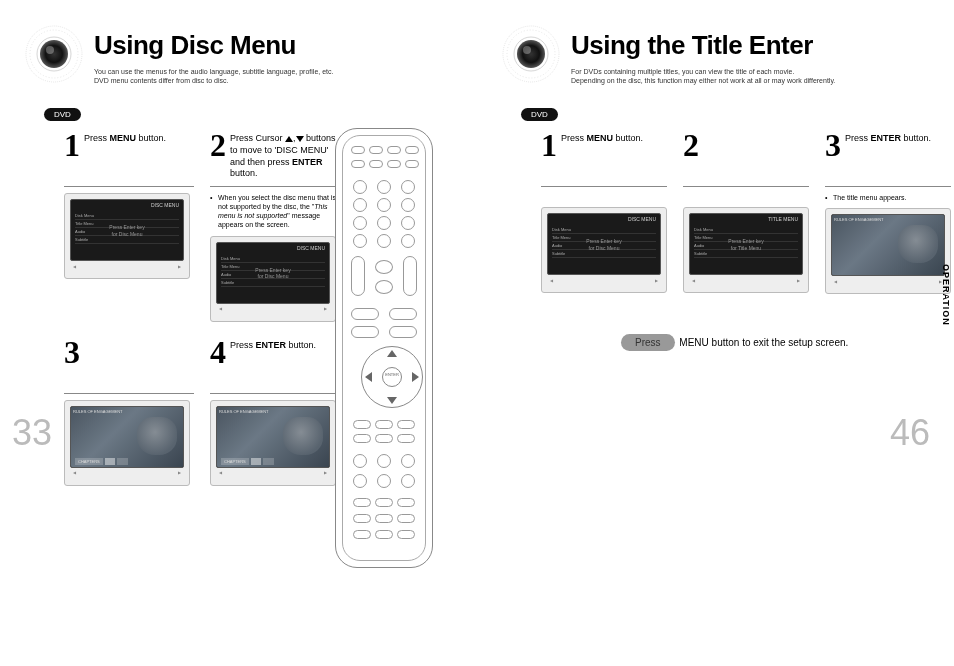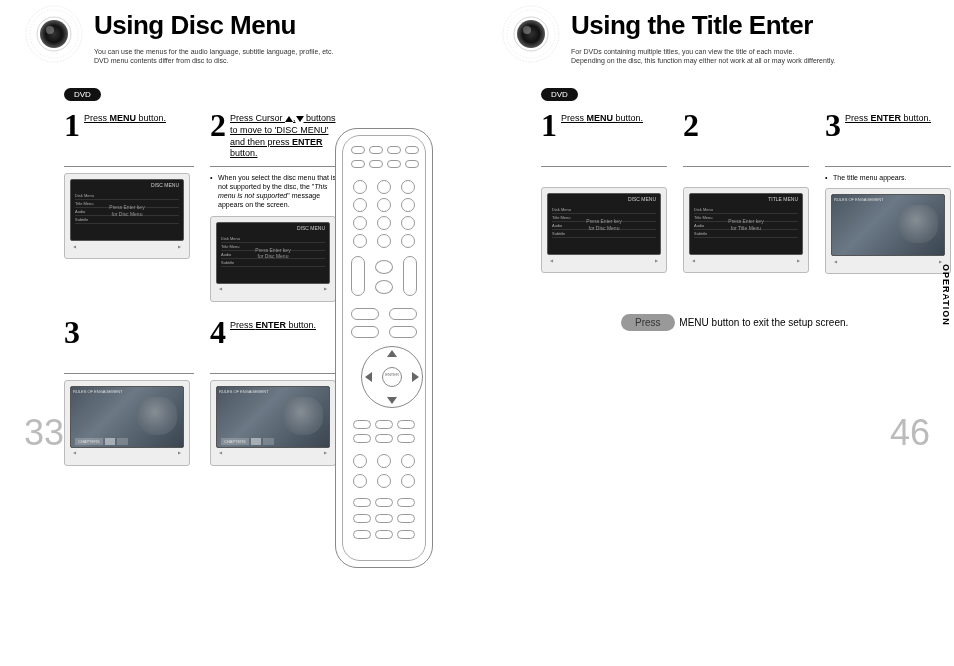--- a/index.html
+++ b/index.html
@@ -10,21 +10,21 @@
     height: 666px;
     position: relative;
     overflow: hidden;
     color: #000;
   }
   .page {
     width: 477px;
     height: 466px;
     position: absolute;
     top: 0;
-    padding: 4px 24px;
+    padding: 24px 24px;
   }
   .left-page { left: 0; }
   .right-page { left: 477px; }
 
   .header {
     display: flex;
     align-items: flex-start;
     margin-bottom: 18px;
   }
   .eye-graphic {
@@ -48,21 +48,21 @@
     color: #333;
   }
 
   .dvd-badge {
     display: inline-block;
     background: #111;
     color: #fff;
     font-size: 8px;
     padding: 2px 10px;
     border-radius: 8px;
-    margin-left: 40px;
+    margin-left: 20px;
     margin-bottom: 8px;
   }
 
   .steps-row {
     display: flex;
     gap: 16px;
     margin-left: 40px;
     margin-bottom: 14px;
   }
   .step-block { width: 130px; }
@@ -78,21 +78,20 @@
     font-size: 32px;
     font-weight: bold;
     line-height: 1;
     margin-right: 4px;
     font-family: Georgia, serif;
   }
   .step-text {
     font-size: 9px;
     line-height: 1.3;
     padding-top: 4px;
-    text-decoration: underline;
   }
   .step-text .bold { font-weight: bold; }
   .step-note {
     font-size: 7px;
     line-height: 1.3;
     padding-left: 8px;
     position: relative;
     margin-bottom: 6px;
   }
   .step-note::before {
@@ -265,21 +264,21 @@
     padding: 4px 3px;
   }
 
   .page-num {
     position: absolute;
     bottom: 12px;
     font-size: 36px;
     color: #bbb;
     font-weight: 300;
   }
-  .left-page .page-num { left: 24px; }
+  .left-page .page-num { left: 12px; }
   .right-page .page-num { right: 24px; }
 
   .tri { display: inline-block; width: 0; height: 0; border-style: solid; vertical-align: middle; }
   .tri-up { border-width: 0 4px 6px 4px; border-color: transparent transparent #000 transparent; }
   .tri-down { border-width: 6px 4px 0 4px; border-color: #000 transparent transparent transparent; }
   .tri-left { border-width: 4px 6px 4px 0; border-color: transparent #000 transparent transparent; }
   .tri-right { border-width: 4px 0 4px 6px; border-color: transparent transparent transparent #000; }
 </style>
 </head>
 <body>

